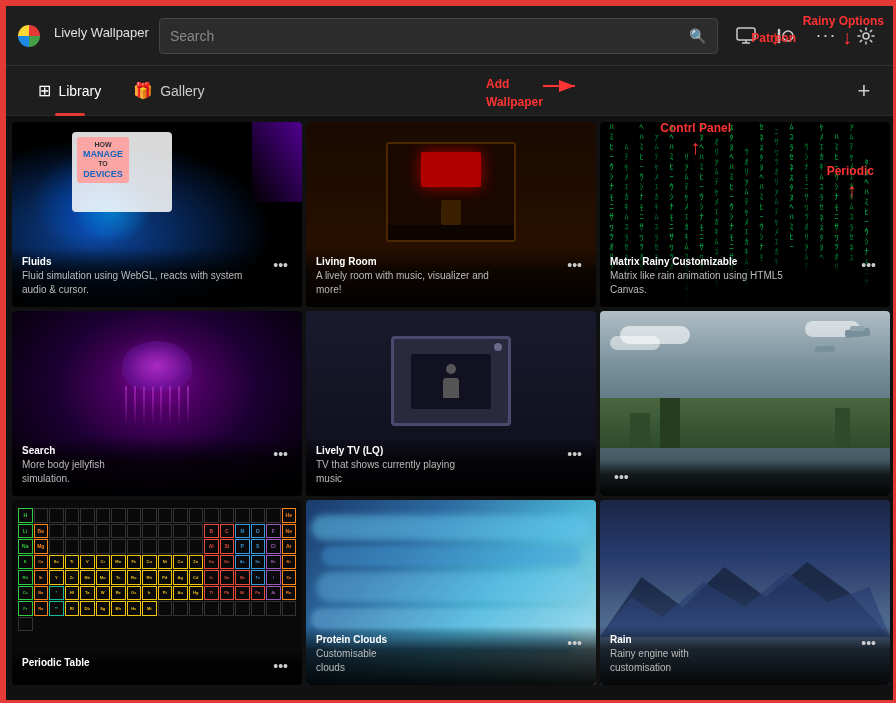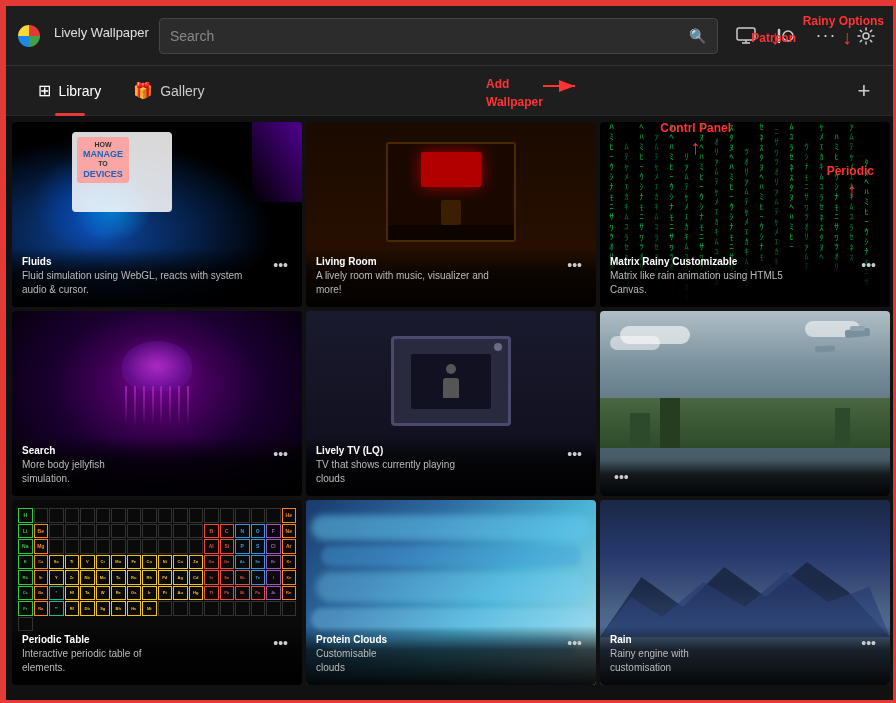--- a/index.html
+++ b/index.html
@@ -625,21 +625,21 @@
             </div>
           </div>
 
           <div style="position:absolute; top:4px; right:6px; width:8px; height:8px; background:#6a6a8a; border-radius:50%;"></div>
         </div>
       </div>
       <div class="card-info">
         <div class="card-title-row">
           <div>
             <div class="card-title">Lively TV (LQ)</div>
-            <div class="card-desc">TV that shows currently playing clouds</div>
+            <div class="card-desc">TV that shows currently playing music</div>
           </div>
           <span class="card-more-btn">•••</span>
         </div>
       </div>
     </div>
 
     <div class="wallpaper-card card-parallax">
       <div class="card-bg"></div>
 
       <div style="position:absolute; top:15px; left:20px; width:70px; height:18px; background:rgba(255,255,255,0.6); border-radius:30px; z-index:2;"></div>
@@ -804,21 +804,20 @@
           <div style="aspect-ratio:1; border:1px solid #333;"></div>
           <div style="aspect-ratio:1; border:1px solid #333;"></div>
           <div style="aspect-ratio:1; border:1px solid #333;"></div>
           <div style="aspect-ratio:1; border:1px solid #333;"></div>
         </div>
       </div>
       <div class="card-info">
         <div class="card-title-row">
           <div>
             <div class="card-title">Periodic Table</div>
-            <div class="card-desc">Interactive periodic table of elements.</div>
           </div>
           <span class="card-more-btn">•••</span>
         </div>
       </div>
     </div>
 
     <div class="wallpaper-card card-protein">
       <div class="card-bg"></div>
 
       <div style="position:absolute; top:15px; left:5px; right:5px; z-index:2;">

